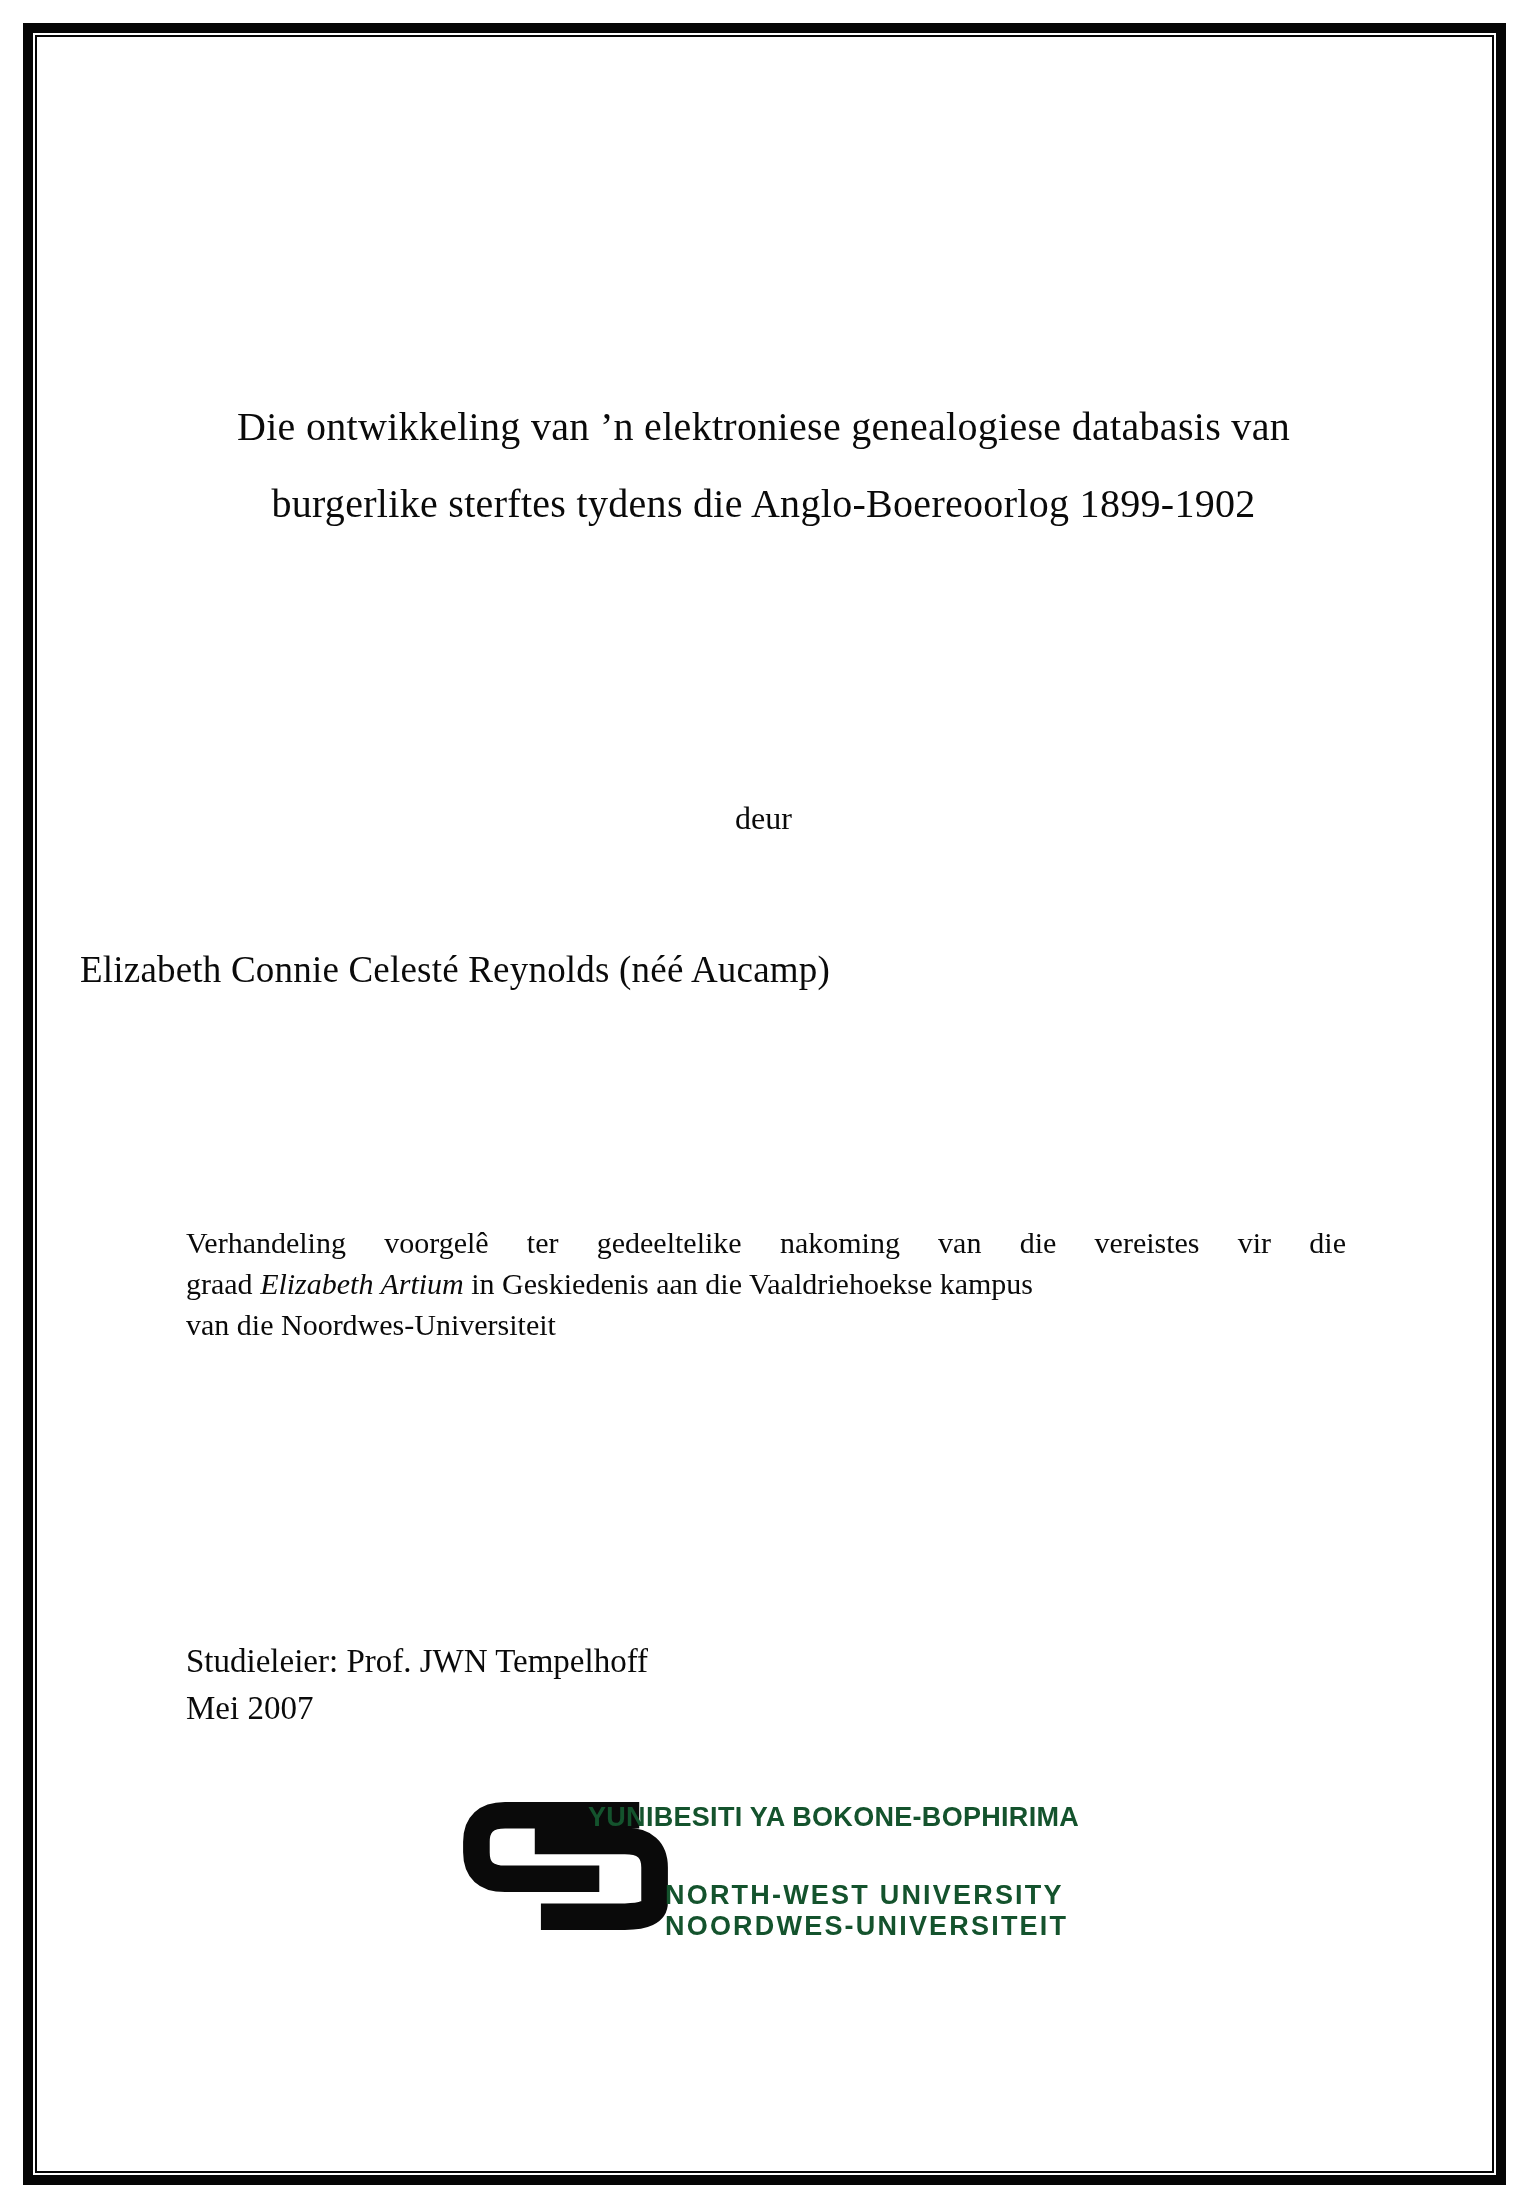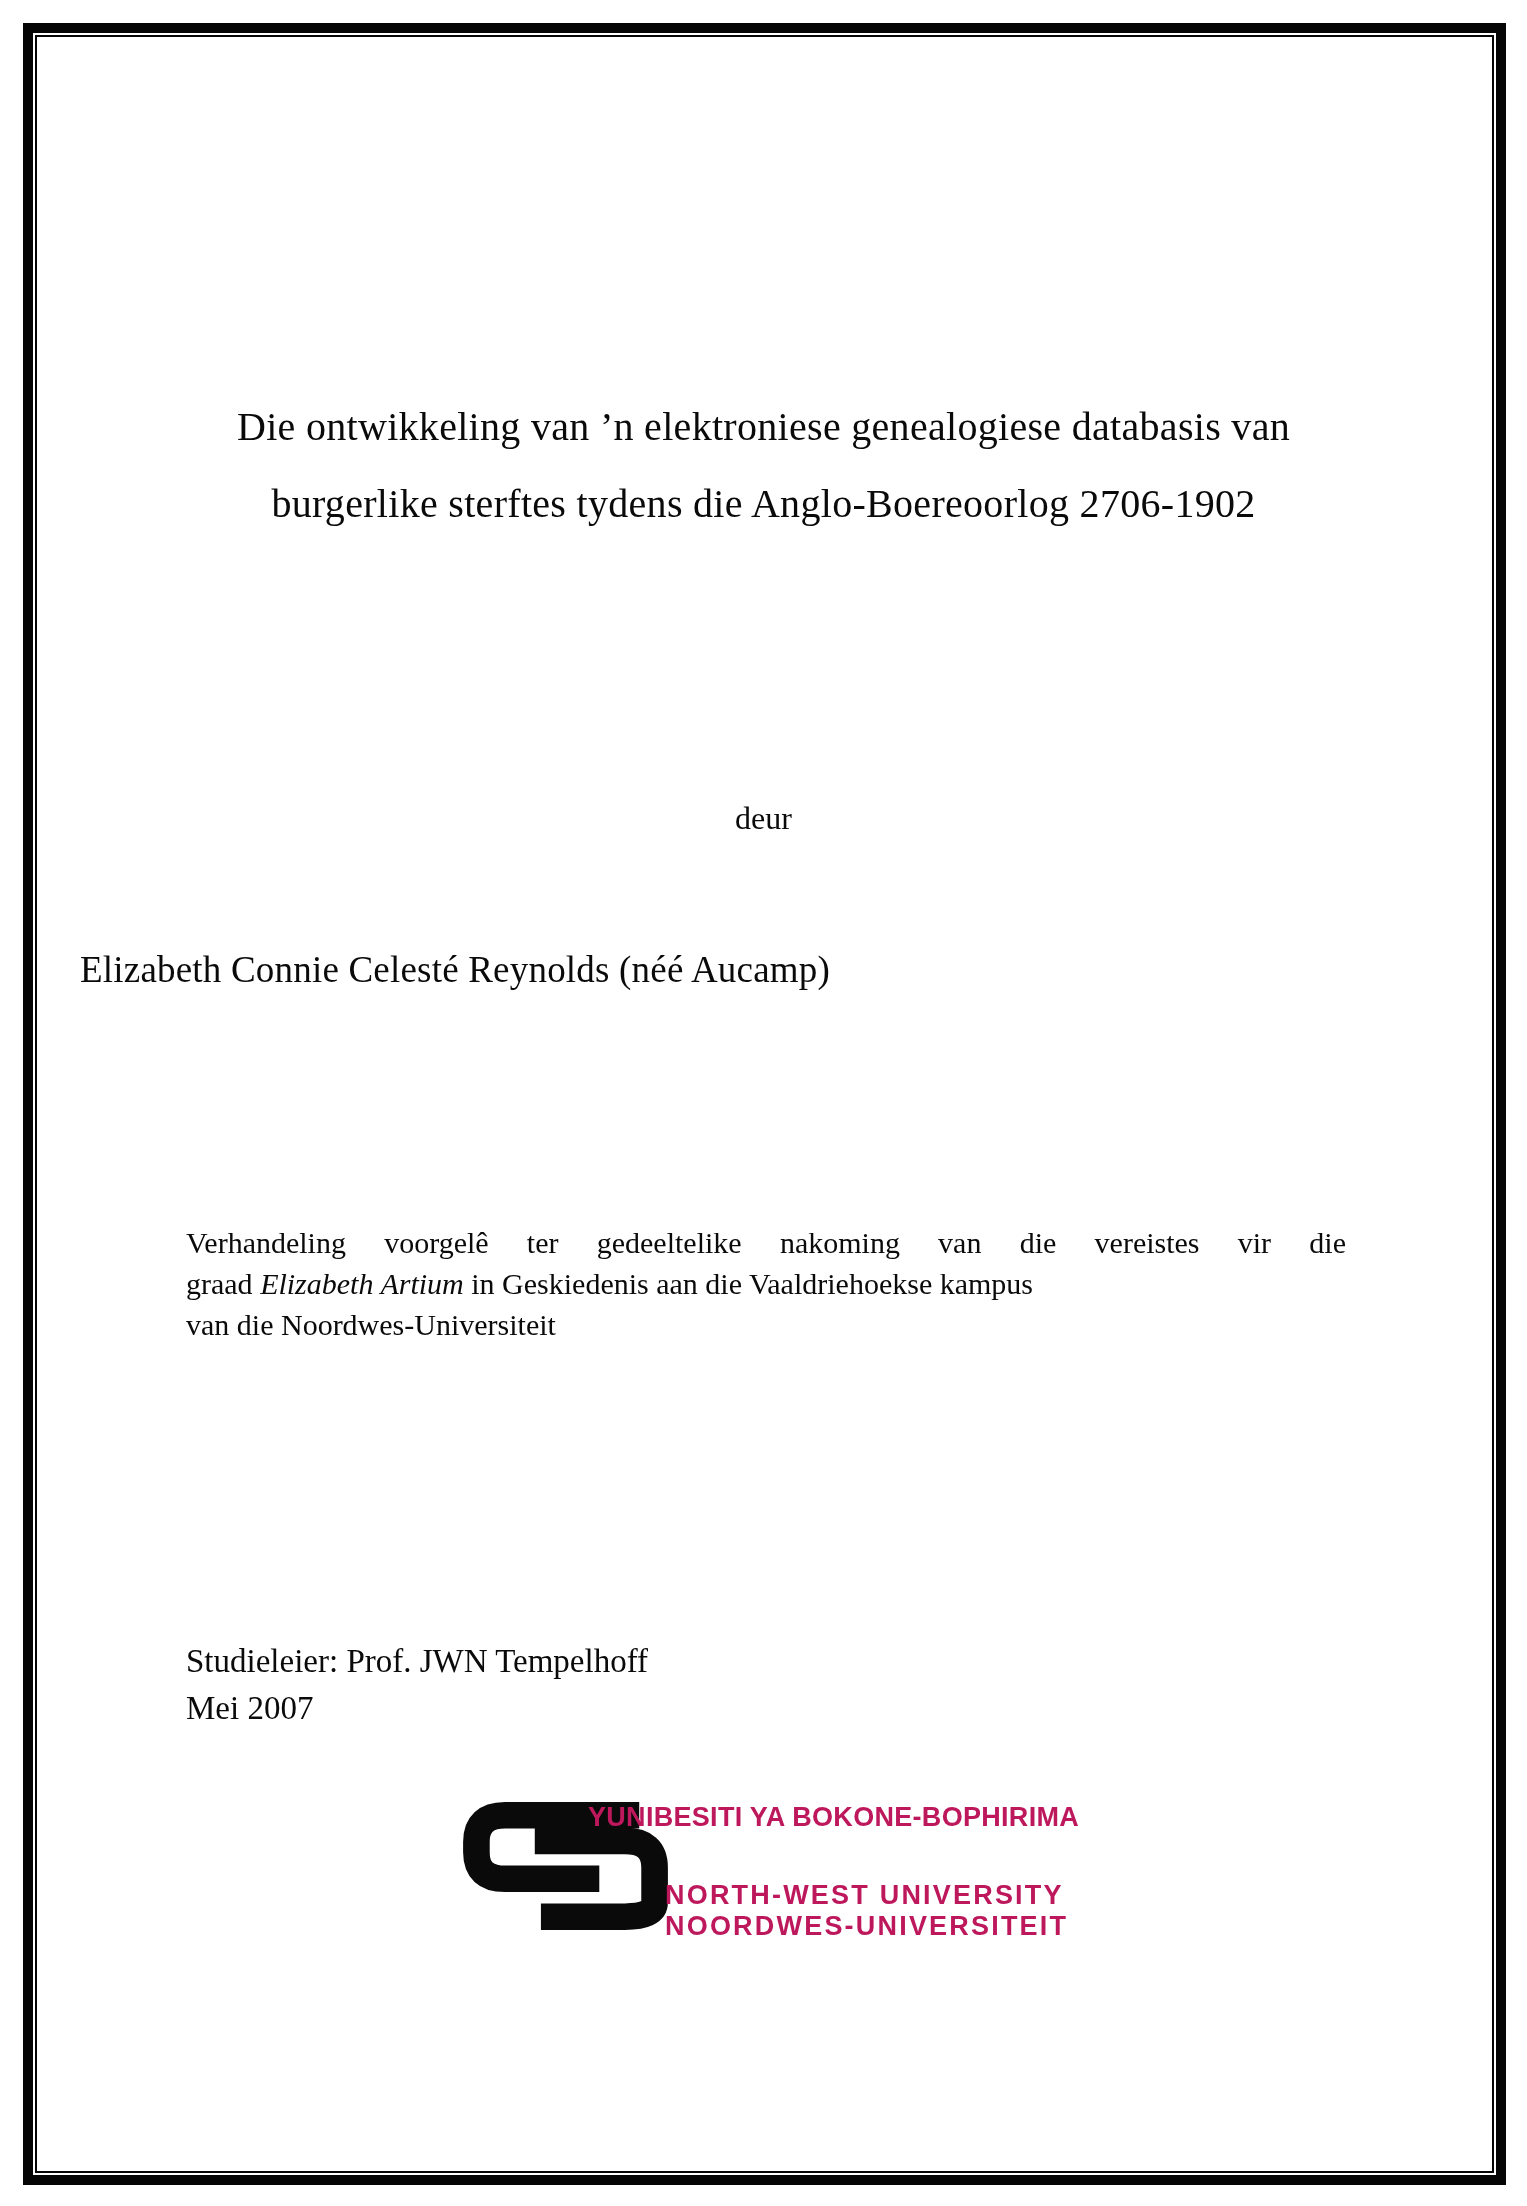--- a/index.html
+++ b/index.html
@@ -94,39 +94,39 @@
     top: 6px;
   }
   .logo-text {
     position: absolute;
     left: 125px;
     top: 6px;
     font-family: "Liberation Sans", sans-serif;
     font-weight: 600;
     font-size: 27px;
     line-height: 31px;
-    color: #be185d;
+    color: #14532d;
     white-space: nowrap;
   }
   .logo-text .lg1 { letter-spacing: 0.3px; }
   .logo-text .lg2 { margin-left: 77px; letter-spacing: 2.2px; margin-top: 47px; }
   .logo-text .lg3 { margin-left: 77px; letter-spacing: 2.2px; }
 </style>
 </head>
 <body>
 
 <div class="page">
 
   <div class="frame-outer">
     <div class="frame-inner"></div>
   </div>
 
   <div class="title-block">
     <div>Die ontwikkeling van ’n elektroniese genealogiese databasis van</div>
-    <div>burgerlike sterftes tydens die Anglo-Boereoorlog 2706-1902</div>
+    <div>burgerlike sterftes tydens die Anglo-Boereoorlog 1899-1902</div>
   </div>
 
   <div class="byline">deur</div>
 
   <div class="author">Elizabeth Connie Celesté Reynolds (néé Aucamp)</div>
 
   <div class="statement">
     <div class="just">Verhandeling voorgelê ter gedeeltelike nakoming van die vereistes vir die</div>
     <div><span>graad </span><span class="it">Elizabeth Artium</span><span> in Geskiedenis aan die Vaaldriehoekse kampus</span></div>
     <div>van die Noordwes-Universiteit</div>

